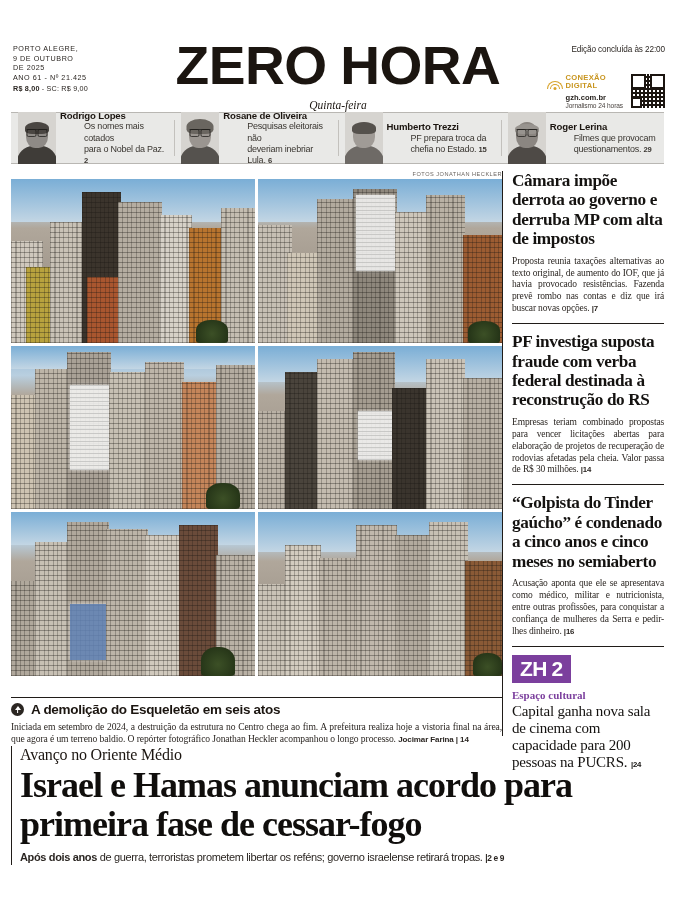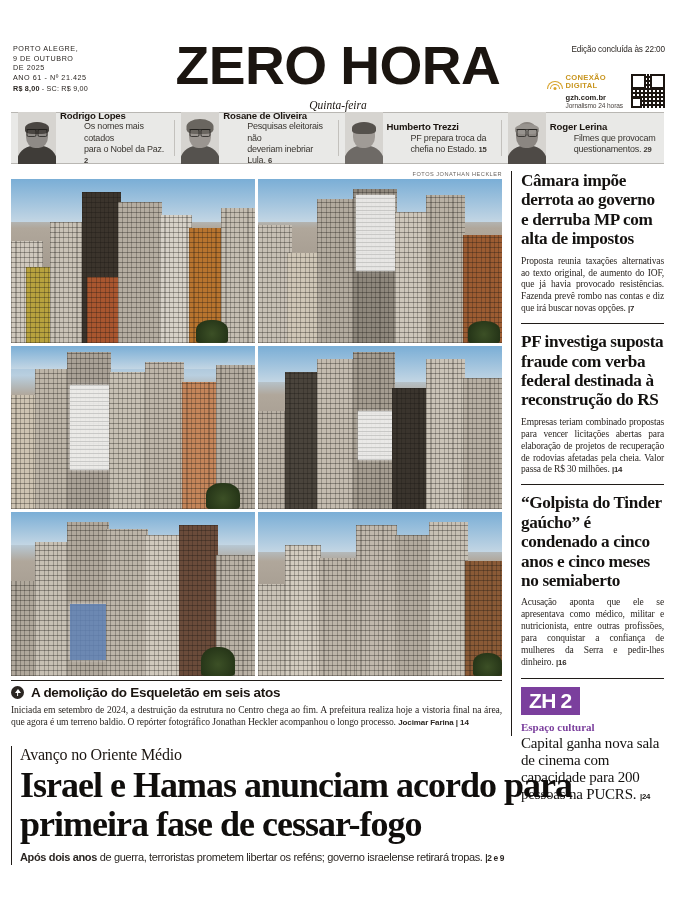--- a/index.html
+++ b/index.html
@@ -214,21 +214,21 @@
     background: rgba(244,244,242,.88);
     background-image: repeating-linear-gradient(0deg, rgba(190,190,188,.75) 0 1px, transparent 1px 4px);
     box-shadow: 0 0 3px rgba(255,255,255,.6);
   }
   .photo .tree {
     position: absolute; bottom: 0;
     background: radial-gradient(circle at 50% 60%, #3c5026, #1e2c13);
     border-radius: 45% 45% 12% 12%;
   }
 
-  .cap-box { border-top: 1px solid #201c18; padding-top: 4px; margin-top: 4px; }
+  .cap-box { border-top: 1px solid #201c18; padding-top: 4px; margin-top: 21px; }
   .cap-head {
     display: flex; align-items: center; gap: 7px;
     margin-bottom: 4px;
   }
   .cap-icon {
     width: 13px; height: 13px; border-radius: 50%;
     background: #2b2622; flex: none; position: relative;
   }
   .cap-icon::before {
     content: ""; position: absolute; left: 50%; top: 3.2px;
@@ -254,21 +254,20 @@
   .cap-body b {
     font-family: "Liberation Sans", sans-serif;
     font-weight: 700; font-size: 8px;
   }
 
   
   .right-col {
     flex: 1;
     border-left: 1px solid #201c18;
     padding-left: 9px;
-    margin-left: 9px;
     display: flex; flex-direction: column;
   }
   .story + .story { border-top: 1px solid #201c18; margin-top: 8px; padding-top: 8px; }
   .story h2 {
     font-family: "Liberation Serif", serif;
     font-weight: 700; font-size: 17.2px; line-height: 19.4px;
     color: #141210; letter-spacing: -0.35px;
     margin-bottom: 7px;
   }
   .story p {

